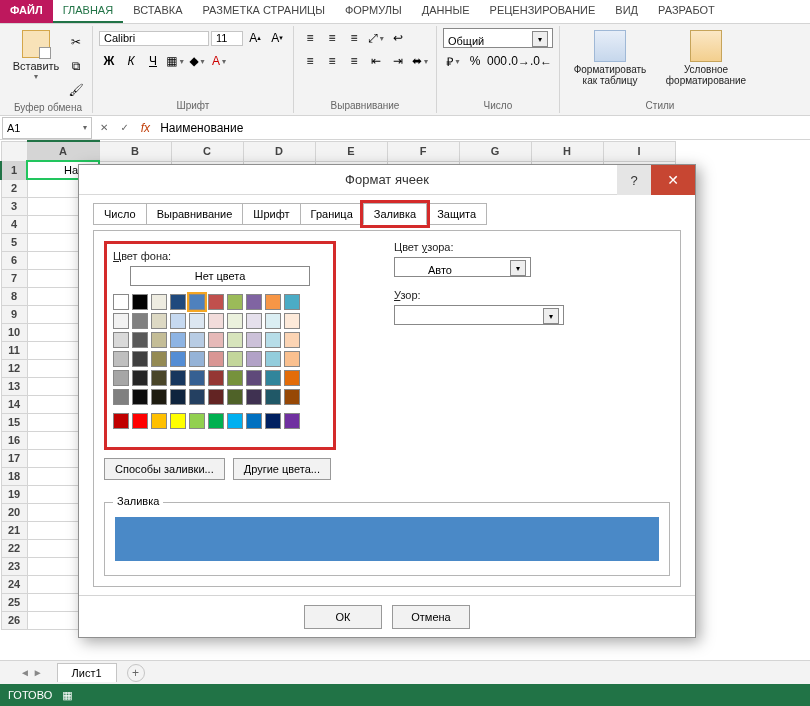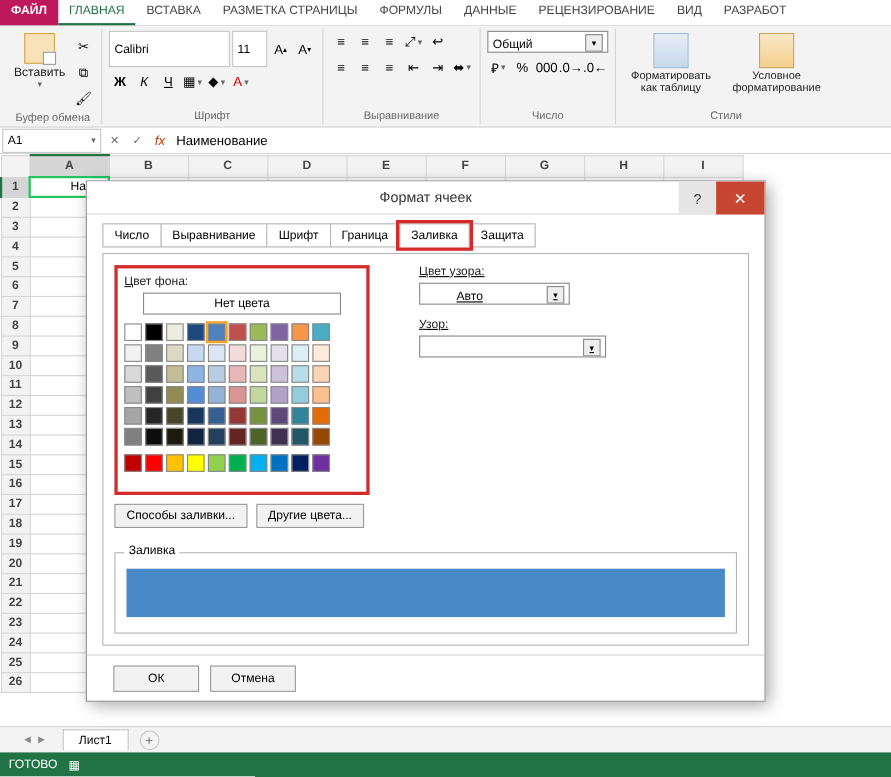--- a/index.html
+++ b/index.html
@@ -14,21 +14,21 @@
 
 .ribbon { display: flex; background: #f3f3f3; border-bottom: 1px solid #d4d4d4; height: 92px; padding: 2px 4px; }
 .ribbon-group { display: flex; flex-direction: column; border-right: 1px solid #d4d4d4; padding: 2px 6px; }
 .ribbon-group-content { flex: 1; display: flex; align-items: flex-start; gap: 4px; }
 .ribbon-group-label { text-align: center; font-size: 10px; color: #666; padding-top: 2px; }
 .big-btn { display: flex; flex-direction: column; align-items: center; justify-content: center; padding: 2px 4px; width: 52px; }
 .big-icon { width: 28px; height: 28px; background: #f8e2b8; border: 1px solid #d4a64a; margin-bottom: 2px; position: relative; }
 .big-icon::after { content: ""; position: absolute; right: -2px; bottom: -2px; width: 10px; height: 10px; background: #fff; border: 1px solid #999; }
 .small-col { display: flex; flex-direction: column; gap: 4px; padding-top: 4px; }
 .font-row { display: flex; gap: 2px; align-items: center; }
-.font-select { border: 1px solid #c5c5c5; background: #fff; height: 33px; font-size: 11px; padding: 0 4px; }
+.font-select { border: 1px solid #c5c5c5; background: #fff; height: 15px; font-size: 11px; padding: 0 4px; }
 .mini-btn { width: 20px; height: 20px; border: 1px solid transparent; display: flex; align-items: center; justify-content: center; font-size: 12px; }
 .dd-arrow::after { content: "▾"; font-size: 8px; margin-left: 2px; color: #666; }
 .stack-rows { display: flex; flex-direction: column; gap: 3px; }
 .cond-icon { width: 32px; height: 32px; background: linear-gradient(#fbe7c5,#f3cf8e); border:1px solid #c6a45a; margin-bottom:2px; }
 .fmt-icon { width: 32px; height: 32px; background: linear-gradient(#e7eef8,#c6d7ec); border:1px solid #9fb8d6; margin-bottom:2px; }
 
 
 .formula-bar { display: flex; align-items: center; height: 24px; border-bottom: 1px solid #d4d4d4; }
 .name-box { width: 90px; height: 22px; border: 1px solid #c5c5c5; margin: 0 2px; display: flex; align-items: center; padding: 0 4px; font-size: 11px; }
 .name-box .arrow { margin-left: auto; font-size: 8px; color: #666; }
@@ -68,27 +68,27 @@
 .dlg-tab.active { border-bottom: 1px solid #fff; z-index: 2; }
 .dlg-tab.highlight { outline: 3px solid #d42a2a; outline-offset: 0; z-index: 3; }
 .dlg-panel { border: 1px solid #b5b5b5; padding: 10px; flex: 1; margin-top: -1px; position: relative; }
 .fill-left { width: 232px; }
 .red-box { border: 3px solid #d42a2a; padding: 6px 6px 10px 6px; }
 .no-color-btn { width: 180px; height: 20px; border: 1px solid #888; background: #fff; font-size: 11px; margin: 0 auto 8px; display: block; }
 .color-grid { display: grid; grid-template-columns: repeat(10, 16px); gap: 3px; margin-bottom: 8px; }
 .swatch { width: 16px; height: 16px; border: 1px solid #888; }
 .swatch.sel { outline: 2px solid #f4a623; outline-offset: 0; }
 .action-btn { border: 1px solid #999; background: #f2f2f2; padding: 4px 10px; font-size: 11px; cursor: pointer; }
-.right-col { position: absolute; left: 287px; top: 10px; text-decoration: underline; }
+.right-col { position: absolute; left: 300px; top: 10px; }
 .sel-box { border: 1px solid #888; height: 20px; font-size: 11px; display: flex; align-items: flex-end; padding: 0 4px; background: #fff; }
 .sel-box .dd { margin-left: auto; width: 16px; height: 16px; border: 1px solid #888; background: #eee; display: flex; align-items: center; justify-content: center; font-size: 8px; }
 .sample-box { border: 1px solid #b5b5b5; position: absolute; left: 10px; right: 10px; bottom: 10px; height: 74px; padding: 0; }
 .sample-label { position: absolute; top: -8px; left: 8px; background: #fff; padding: 0 4px; font-size: 11px; }
 .sample-fill { margin: 14px 10px 10px; height: 44px; background: #4a89c7; }
-.dlg-footer { height: 42px; border-top: 1px solid #d4d4d4; display: flex; align-items: center; justify-content: flex-start; gap: 10px; padding: 0 24px; }
+.dlg-footer { height: 42px; border-top: 1px solid #d4d4d4; display: flex; align-items: center; justify-content: center; gap: 10px; padding: 0 14px; }
 .dlg-footer .action-btn { width: 78px; height: 24px; padding: 0; }
 .lbl { font-size: 11px; color: #222; }
 .under { text-decoration: underline; text-decoration-color: #222; }
 </style>
 </head>
 <body>
 
 <div class="ribbon-tabs">
   <div class="ribbon-tab file">ФАЙЛ</div>
   <div class="ribbon-tab active">ГЛАВНАЯ</div>

